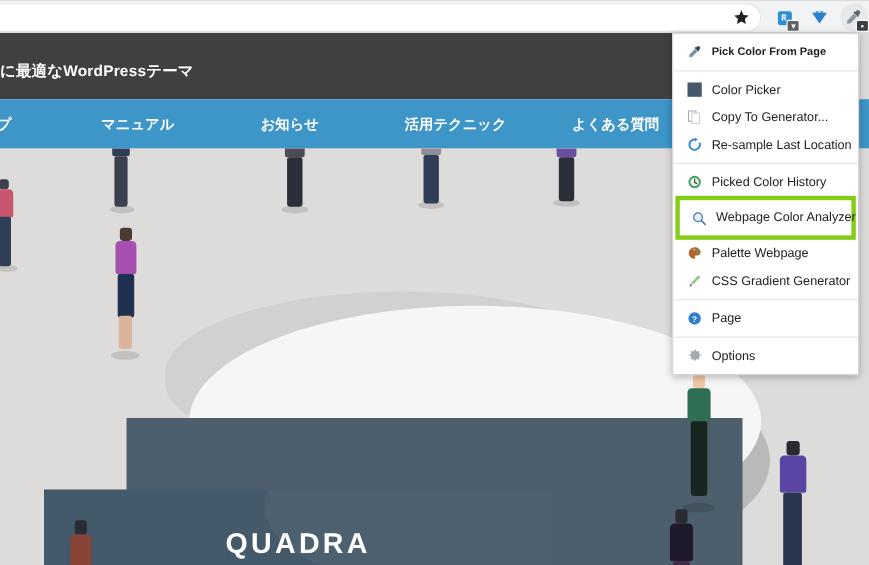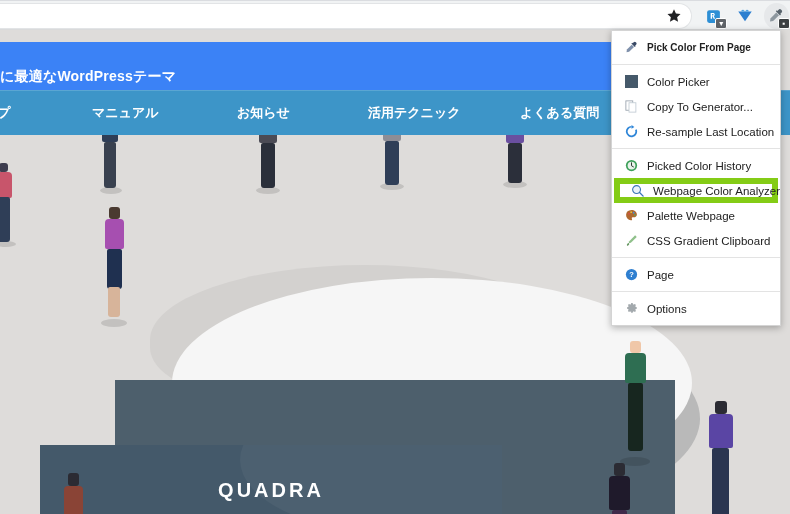--- a/index.html
+++ b/index.html
@@ -44,22 +44,22 @@
     color: #fff; font-size: 8px; line-height: 9px; text-align: center;
   }
   .ext-badge.dark { background: #3c4043; }
 
   
   .page {
     position: absolute; top: 30px; left: 0; width: 790px; height: 484px;
     background: #dedcda; overflow: hidden;
   }
   .site-header {
-    position: absolute; top: 12px; left: 0; width: 686px; height: 60px;
-    background: #3b82f6;
+    position: absolute; top: 0; left: 0; width: 686px; height: 60px;
+    background: #404040;
   }
   .site-header .tagline {
     position: absolute; left: 0px; top: 26px;
     color: #ffffff; font-size: 14px; font-weight: bold;
     letter-spacing: .2px; white-space: nowrap;
   }
   .site-nav {
     position: absolute; top: 60px; left: 0; width: 790px; height: 45px;
     background: #3d95c8; border-top: 1px solid #5aa6d3;
     display: flex; align-items: center;
@@ -109,21 +109,21 @@
     position: absolute; left: 40px; top: 310px;
     width: 462px; height: 185px;
     background: #44596a; overflow: hidden;
   }
   .hero .hero-swoosh1 {
     position: absolute; left: 200px; top: -60px; width: 330px; height: 150px;
     border-radius: 50%; background: rgba(255,255,255,.045);
   }
   .hero-brand {
     position: absolute; width: 462px; top: 34px; text-align: center;
-    color: #ffffff; font-size: 20px; font-weight: bold; letter-spacing: 3px;
+    color: #ffffff; font-size: 26px; font-weight: bold; letter-spacing: 3px;
   }
   .hero-figure {
     position: absolute; left: 18px; top: 28px; width: 40px; height: 110px;
   }
 
   
   .menu {
     position: absolute; left: 611px; top: 30px;
     width: 170px; background: #ffffff;
     border: 1px solid #d4d4d4;
@@ -139,21 +139,21 @@
     width: 22px; height: 18px; flex: 0 0 22px;
     display: flex; align-items: center; justify-content: center;
     margin-right: 5px;
   }
   .menu-item .mi-label {
     font-size: 11.5px; color: #222222; white-space: nowrap;
   }
   .menu-item.bold .mi-label { font-weight: bold; font-size: 10px; }
   .menu-sep { height: 1px; background: #e3e3e3; margin: 4px 0; }
   .menu-item.highlight {
-    border: 6px solid #84cc16; margin: 0 2px; height: 25px;
+    border: 4px solid #84cc16; margin: 0 2px; height: 40px;
     padding-left: 6px;
   }
   .sw-square { width: 13px; height: 13px; background: #45596a; }
 </style>
 </head>
 <body>
 
 <div id="app">
 
   <div class="page">
@@ -355,21 +355,21 @@
       <span class="mi-label">Palette Webpage</span>
     </div>
 
     <div class="menu-item">
       <span class="mi-icon">
         <svg width="15" height="15" viewBox="0 0 24 24" aria-hidden="true">
           <path d="M17.8 3.6l2.6 2.6-9.4 9.4-3.4.8.8-3.4z" fill="#8fc08a"></path>
           <path d="M6.6 15.4l2 2-2.6 3.2-1.6-1.6z" fill="#5c8f57"></path>
         </svg>
       </span>
-      <span class="mi-label">CSS Gradient Clipboard</span>
+      <span class="mi-label">CSS Gradient Generator</span>
     </div>
 
     <div class="menu-sep"></div>
 
     <div class="menu-item">
       <span class="mi-icon">
         <svg width="15" height="15" viewBox="0 0 24 24" aria-hidden="true">
           <circle cx="12" cy="12" r="9" fill="#2f7fd0"></circle>
           <text x="12" y="16.5" font-size="12" font-weight="bold" text-anchor="middle" fill="#ffffff" font-family="Liberation Sans, sans-serif">?</text>
         </svg>

